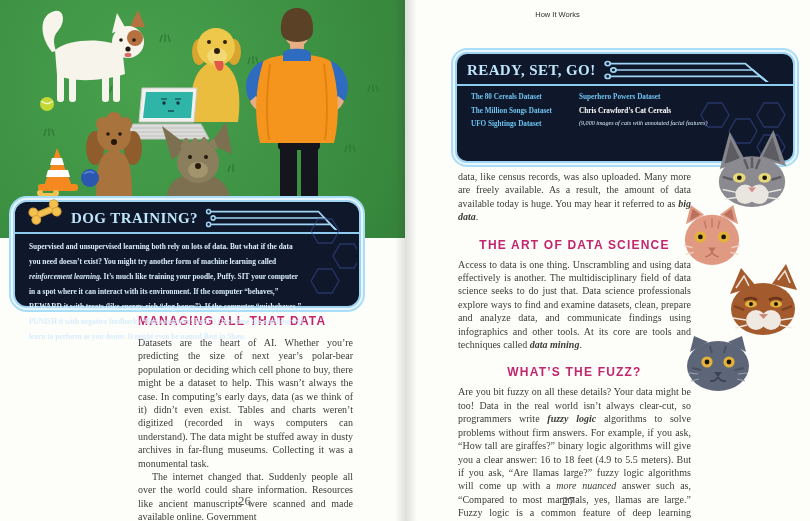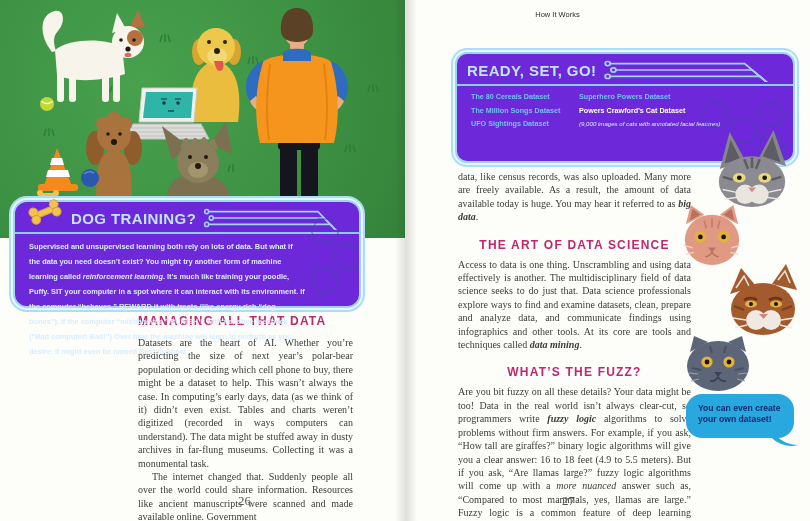--- a/index.html
+++ b/index.html
@@ -2,22 +2,22 @@
 <html><head>
 <meta charset="utf-8">
 <style>
   html,body{margin:0;padding:0;background:#ffffff;}
   .spread{position:relative;width:810px;height:521px;background:#fdfdfa;overflow:hidden;
           font-family:"Liberation Sans",sans-serif;}
   
   .green-panel{position:absolute;left:0;top:0;width:405px;height:238px;
                background:radial-gradient(circle at 35% 35%, #48a14d 0%, #3d9243 55%, #35823b 100%);}
   .green-panel svg{display:block;width:100%;height:100%;}
-  .callout{position:absolute;background:#6d28d9;border:2px solid #9fd4f2;
-           box-shadow:0 0 0 2px #eaf6fd,0 0 0 4px #a9def8;color:#d9edfc;}
+  .callout{position:absolute;background:#0f172a;border:2px solid #9fd4f2;
+           box-shadow:0 0 0 2px #eaf6fd,0 0 0 4px #a9def8;color:#d9edfc;font-family:Liberation Serif, serif;}
   .dog-box{left:13px;top:200px;width:344px;height:104px;border-radius:14px;z-index:3;}
   .box-header{display:flex;align-items:center;gap:6px;padding:4px 10px 2px 10px;
               border-bottom:2px solid #8fcbee;}
   .box-title{font-size:15px;font-weight:800;color:#bfe5fa;letter-spacing:.4px;white-space:nowrap;}
   .circuits{flex:1;height:24px;min-width:0;}
   .dog-body-text{padding:5px 54px 0 14px;font-size:7.4px;line-height:15px;font-weight:600;}
   .hex-wrap{position:absolute;right:2px;bottom:2px;opacity:.55;pointer-events:none;}
   .bone-wrap{width:40px;height:28px;margin-top:-12px;flex:0 0 auto;}
   .col-left{position:absolute;left:138px;top:314px;width:215px;z-index:2;}
   .pink-heading{font-size:12px;font-weight:800;letter-spacing:1.2px;color:#c2266d;
@@ -240,21 +240,21 @@
       </svg>
     </div>
     <div class="ready-cols">
       <div class="rc2">
         <p class="ds-item">The 80 Cereals Dataset</p>
         <p class="ds-item">The Million Songs Dataset</p>
         <p class="ds-item">UFO Sightings Dataset</p>
       </div>
       <div class="rc3">
         <p class="ds-item">Superhero Powers Dataset</p>
-        <p class="ds-item ds-white">Powers Crawford’s Cat Dataset</p>
+        <p class="ds-item ds-white">Chris Crawford’s Cat Cereals</p>
         <p class="ds-note">(9,000 images of cats with annotated facial features)</p>
       </div>
     </div>
     <svg class="hex-wrap" width="110" height="66" viewBox="0 0 110 66">
       <g stroke="#3a4f9b" stroke-width="1.3" fill="none">
         <polygon points="48,22 41,34 27,34 20,22 27,10 41,10"></polygon>
         <polygon points="76,38 69,50 55,50 48,38 55,26 69,26"></polygon>
         <polygon points="104,22 97,34 83,34 76,22 83,10 97,10"></polygon>
         <polygon points="104,54 97,66 83,66 76,54 83,42 97,42"></polygon>
       </g>
@@ -329,21 +329,15 @@
     <path d="M8,34 l9,2 M60,34 l-9,2 M26,12 l2,7 M42,12 l-2,7" stroke="#4a5160" stroke-width="2" fill="none"></path>
     <circle cx="23" cy="28" r="5.6" fill="#e3b23a"></circle>
       <circle cx="23" cy="28" r="2.4" fill="#17120c"></circle>
     <circle cx="45" cy="28" r="5.6" fill="#e3b23a"></circle>
       <circle cx="45" cy="28" r="2.4" fill="#17120c"></circle>
     <polygon points="30,38 38,38 34,43" fill="#3c4250"></polygon>
     <path d="M34,43 q-3,5 -8,4 M34,43 q3,5 8,4" stroke="#3c4250" stroke-width="1.6" fill="none"></path>
     <path d="M14,40 l-9,-1 M15,45 l-8,2 M54,40 l9,-1 M53,45 l8,2" stroke="#9aa2b2" stroke-width="1.2" fill="none"></path>
   </svg>
 
-  <div class="bubble">
-    <div class="bubble-text">You can even create your own dataset!</div>
-    <svg class="bubble-tail" viewBox="0 0 30 20">
-      <path d="M2,0 C8,10 18,15 28,15 C18,18 6,14 -2,4 Z" fill="#29a8e0"></path>
-    </svg>
-  </div>
 
   <div class="gutter"></div>
 </div>
 
 </body></html>

